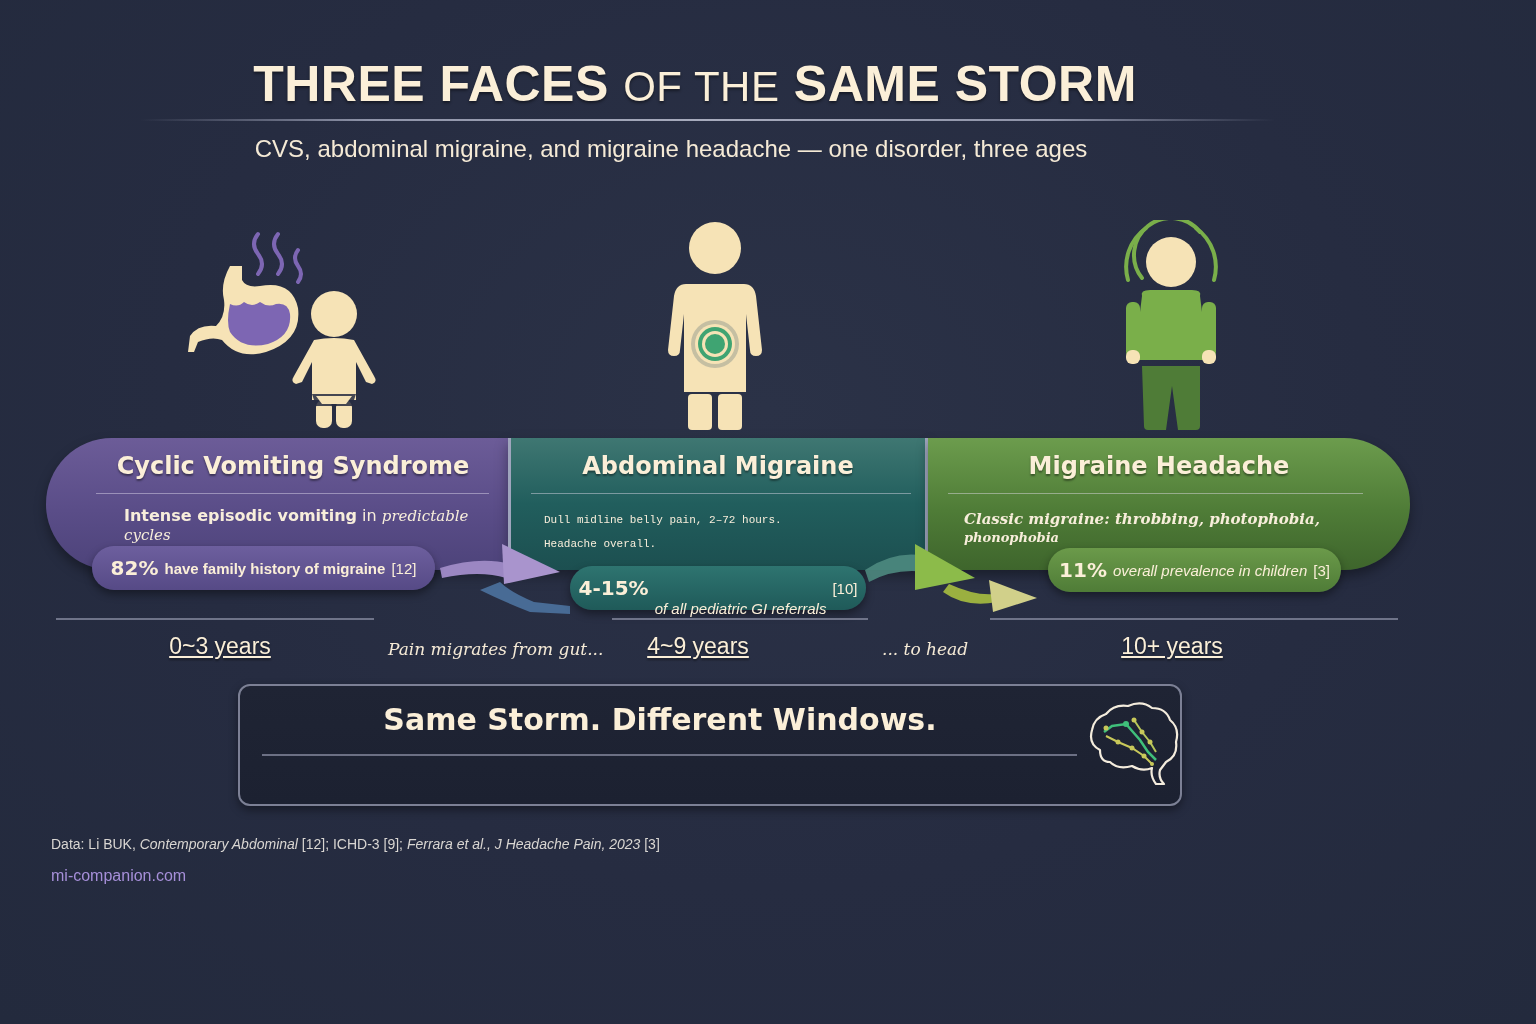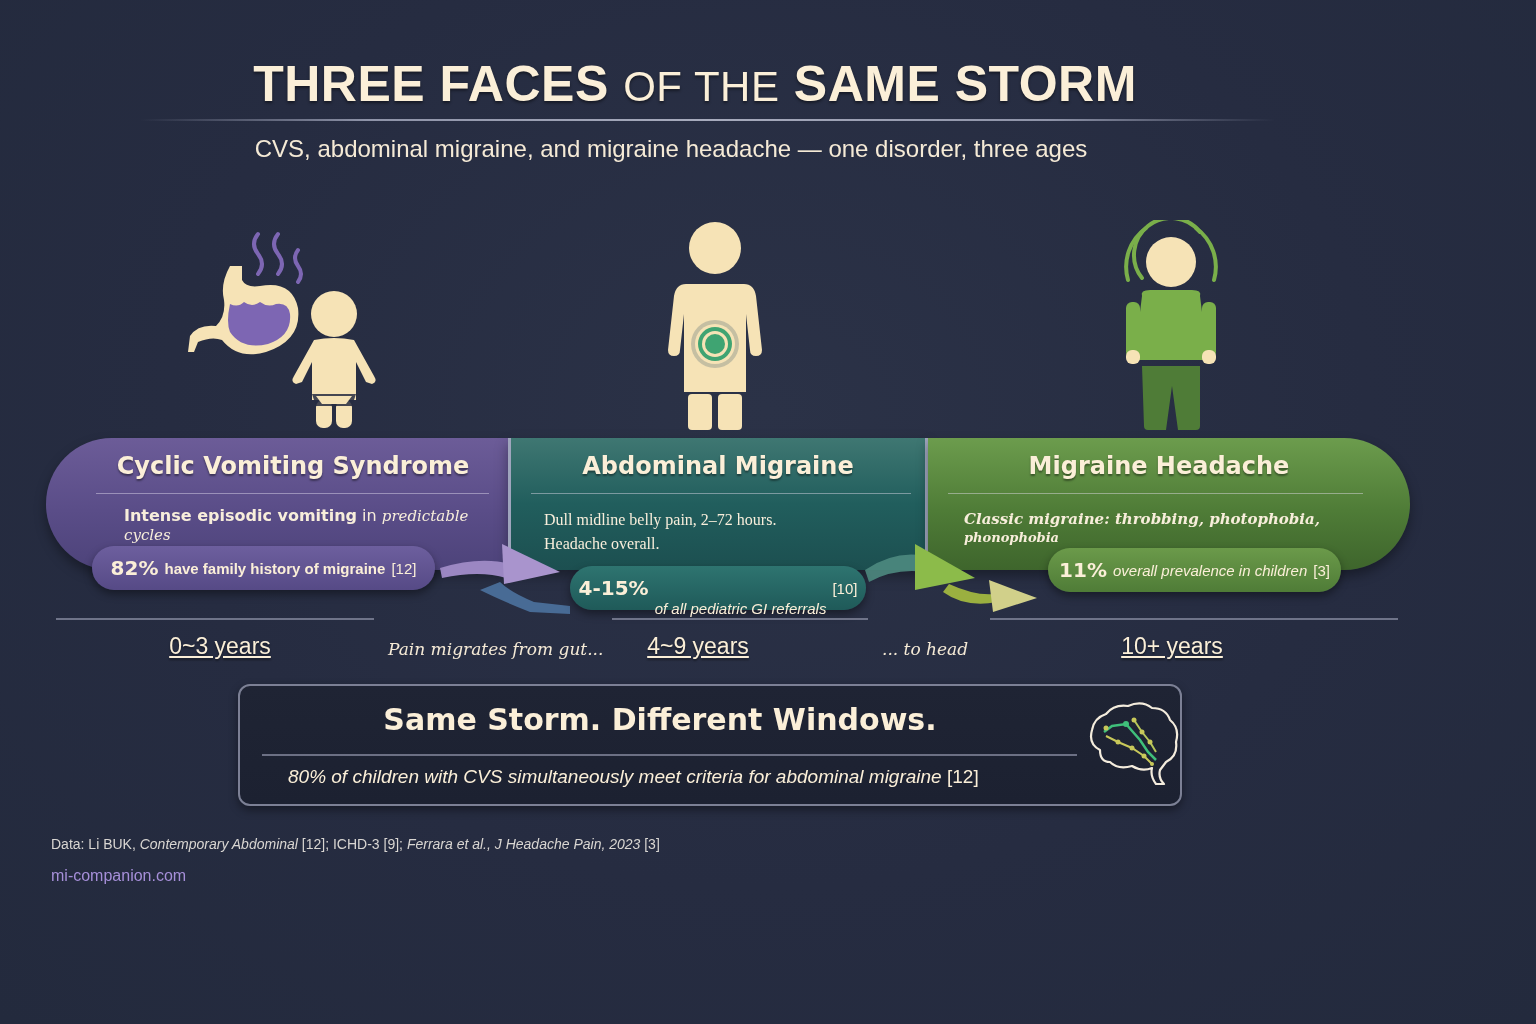--- a/index.html
+++ b/index.html
@@ -57,21 +57,21 @@
     font-family: "DejaVu Sans", sans-serif; font-weight: bold; font-size: 24px;
     color: #fbefd8; text-shadow: 0 2px 2px rgba(0,0,0,0.4);
   }
   .band-rule { position: absolute; top: 55px; height: 1px; background: rgba(230,225,240,0.45); }
   .band-desc {
     position: absolute; font-size: 16px; color: #f8eedb;
   }
   .band-cvs .band-desc { left: 78px; top: 68px; }
   .band-cvs .band-desc .bd { font-weight: bold; font-family: "DejaVu Sans", sans-serif; }
   .band-cvs .band-desc .it { font-style: italic; font-family: "DejaVu Serif", serif; font-size: 15px; }
-  .band-am .band-desc { left: 33px; top: 70px; line-height: 24px; font-family: Liberation Serif, serif; font-size: 16px; }
+  .band-am .band-desc { left: 33px; top: 70px; line-height: 24px; font-family: Liberation Mono, monospace; font-size: 11px; }
   .band-mh .band-desc {
     left: 36px; top: 72px; font-style: italic; font-weight: bold; font-size: 15px;
     font-family: "DejaVu Serif", serif;
   }
   .band-mh .band-desc .sm { font-size: 13px; font-weight: bold; }
 
   
   .pill {
     height: 44px; border-radius: 22px;
     display: flex; align-items: center; justify-content: center; gap: 6px;
@@ -250,24 +250,20 @@
 <div class="abs migr" style="left:388px;top:614px">Pain migrates from gut...</div>
 <div class="abs migr" style="left:882px;top:614px">... to head</div>
 
 <div class="abs age" style="left:120px;width:200px">0~3 years</div>
 <div class="abs age" style="left:598px;width:200px">4~9 years</div>
 <div class="abs age" style="left:1072px;width:200px">10+ years</div>
 
 <div class="abs summary">
   <div class="summary-title">Same Storm. Different Windows.</div>
   <div class="summary-rule"></div>
-  <div class="summary-sub">
-    <span>80% of children with CVS simultaneously meet criteria for abdominal migraine</span>
-    <span class="ref">[12]</span>
-  </div>
   <svg class="brain" viewBox="0 0 96 86">
     <path d="M14 50 Q2 44 6 30 Q8 18 20 14 Q28 4 42 6 Q56 0 66 8 Q80 8 84 20 Q94 28 90 42 Q92 56 80 62 L74 70 Q72 78 78 84 L70 84 Q64 76 66 68 Q56 72 46 66 Q32 70 24 62 Q14 62 14 50 Z" fill="none" stroke="#f4ecdd" stroke-width="2.2" stroke-linejoin="round"></path>
     <path d="M18 32 L26 26 L40 24 L54 40 L62 52 L70 60" fill="none" stroke="#3fbf7a" stroke-width="2.5"></path>
     <path d="M20 36 L32 42 L46 48 L58 56 L66 64" fill="none" stroke="#c8c85a" stroke-width="2"></path>
     <path d="M48 20 L56 32 L64 42 L70 52" fill="none" stroke="#b6c65a" stroke-width="2"></path>
     <g fill="#c8c85a">
       <circle cx="20" cy="28" r="2.5"></circle>
         <circle cx="32" cy="42" r="2.5"></circle>
         <circle cx="46" cy="48" r="2.5"></circle>
       <circle cx="58" cy="56" r="2.5"></circle>

